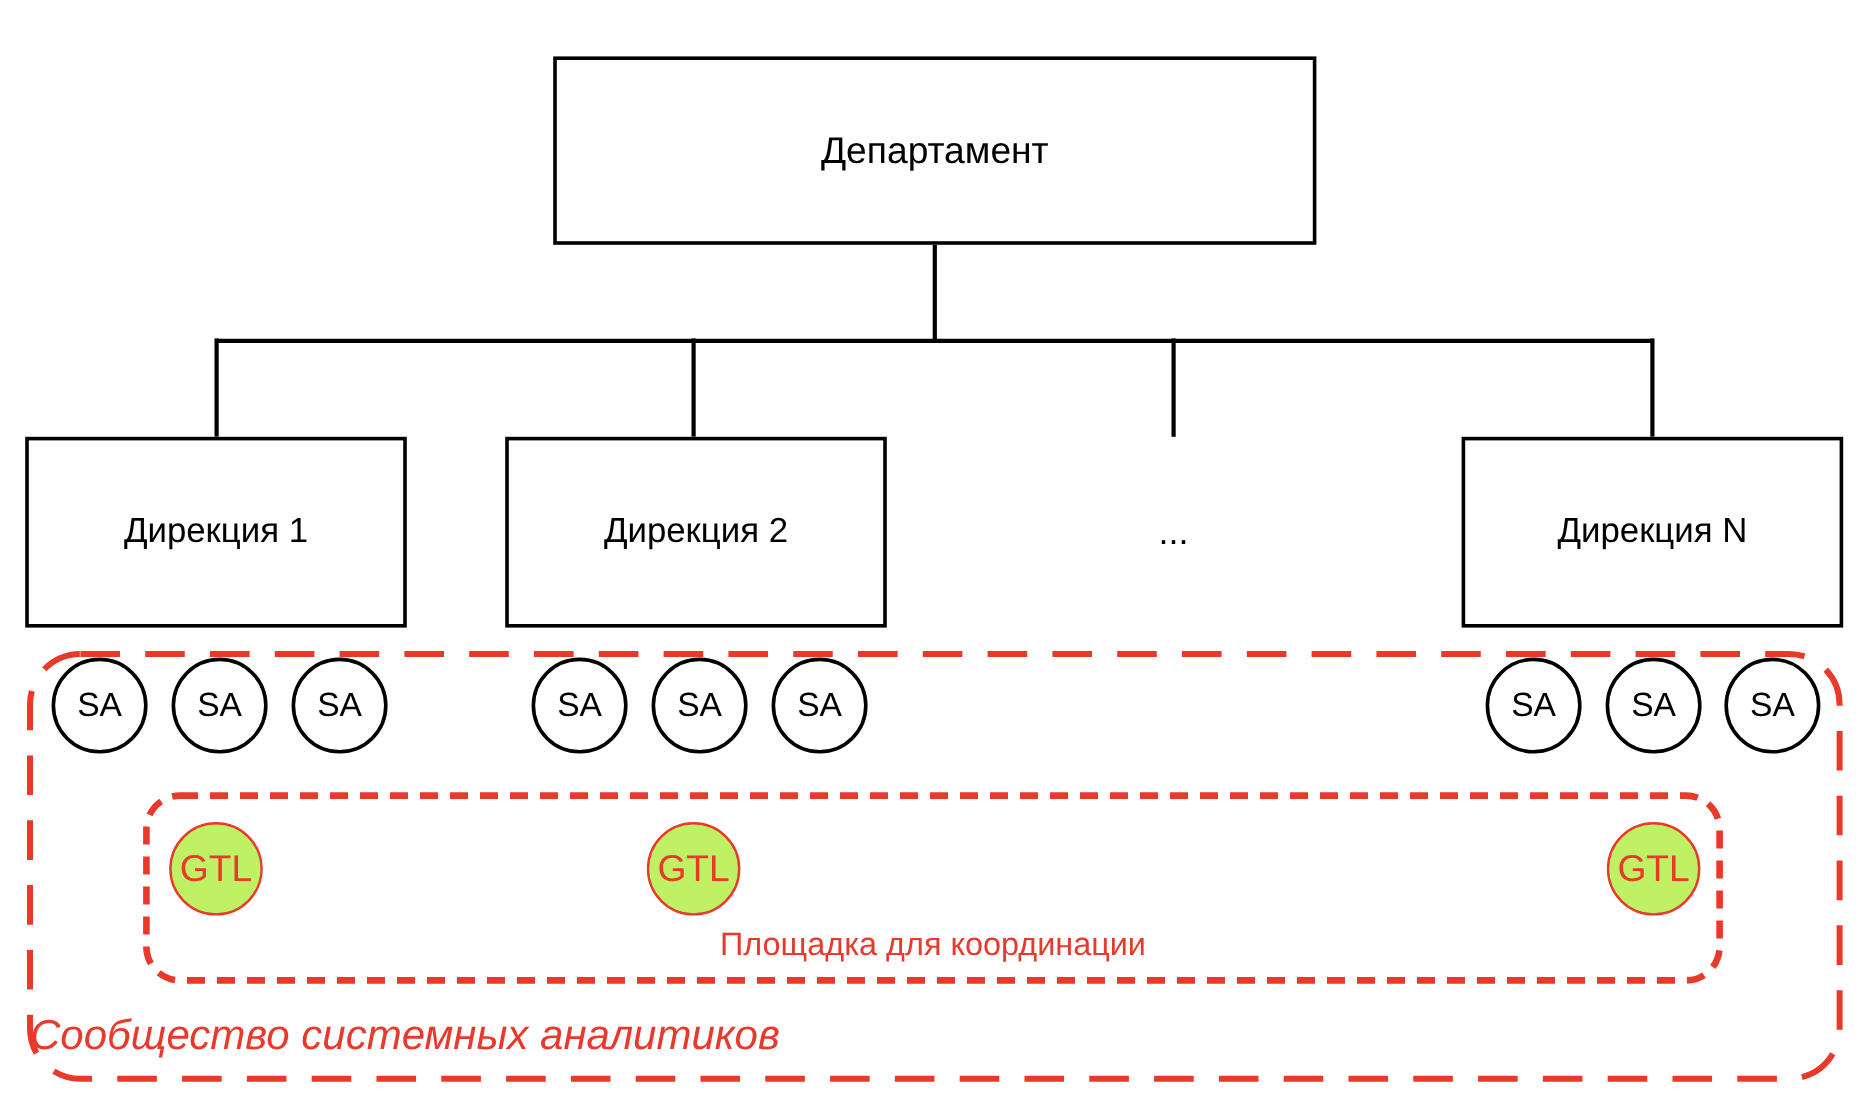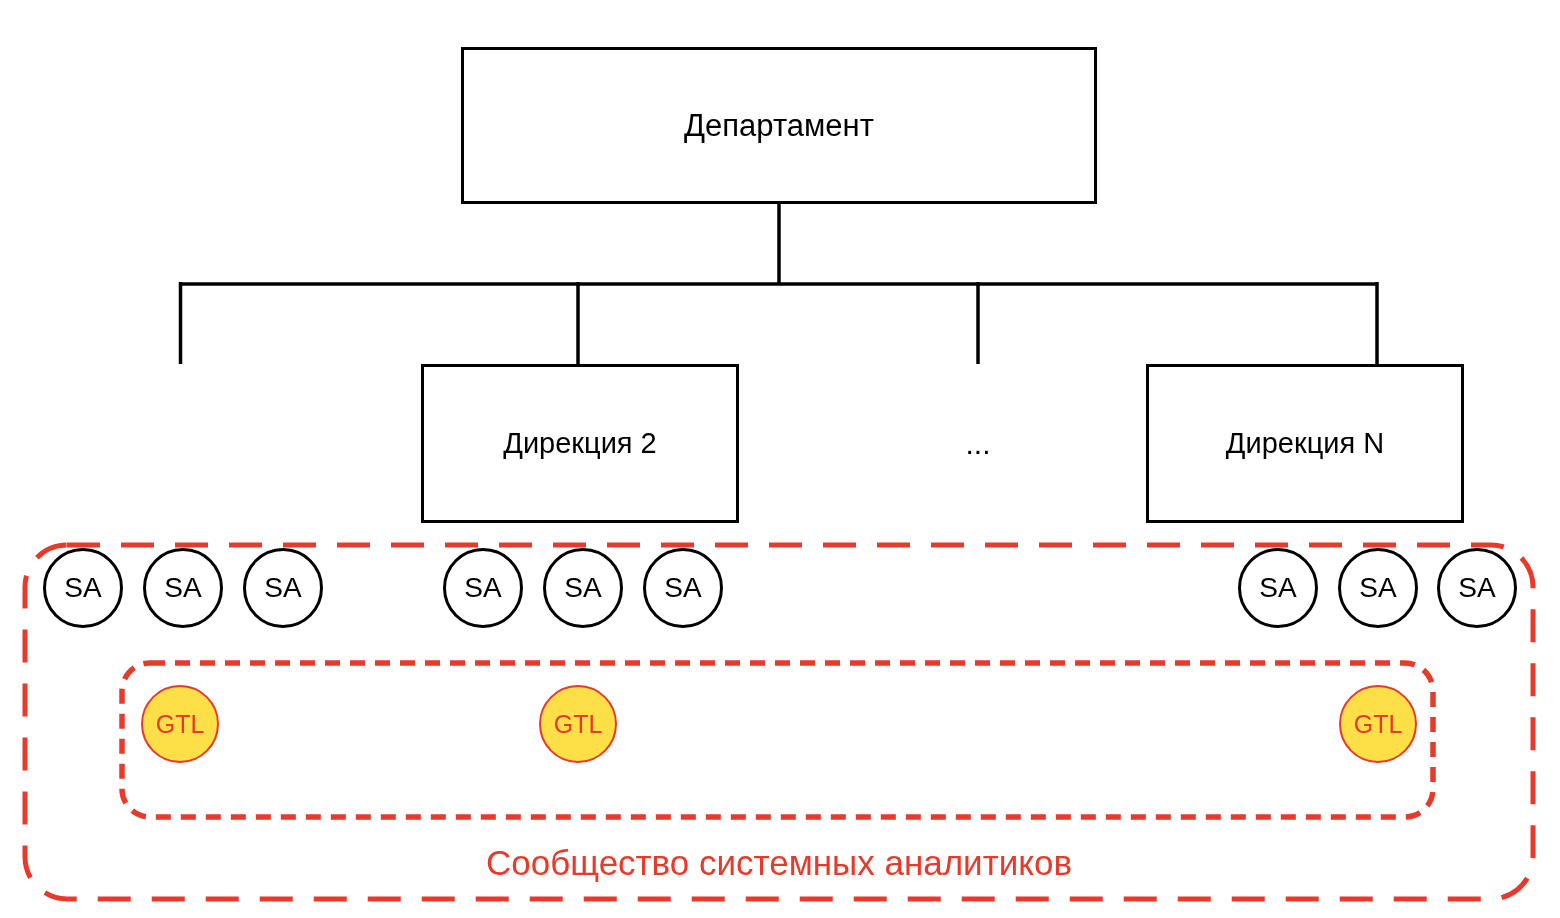--- a/index.html
+++ b/index.html
@@ -36,21 +36,21 @@
     width: 636px; height: 157px;
     font-size: 31px;
   }
   .dir-box {
     top: 348px;
     width: 318px; height: 159px;
     font-size: 29px;
   }
   .dir-1 { left: 21px; }
   .dir-2 { left: 421px; }
-  .dir-n { left: 1146px; }
+  .dir-n { left: 1218px; }
   .ellipsis {
     position: absolute;
     left: 938px; top: 408px;
     width: 80px; height: 40px;
     display: flex;
     align-items: center;
     justify-content: center;
     font-size: 30px;
     color: #000000;
   }
@@ -67,43 +67,43 @@
     font-size: 28px;
     color: #000000;
     box-sizing: border-box;
   }
   .gtl-circle {
     position: absolute;
     top: 669px;
     width: 78px; height: 78px;
     border: 2.5px solid #E8392B;
     border-radius: 50%;
-    background: #fde047;
+    background: #bef264;
     display: flex;
     align-items: center;
     justify-content: center;
-    font-size: 25px;
+    font-size: 31px;
     color: #E8392B;
     box-sizing: border-box;
   }
   .coord-label {
     position: absolute;
     left: 122px; top: 756px;
     width: 1311px;
     text-align: center;
     font-size: 27px;
     color: #E8392B;
   }
   .community-label {
     position: absolute;
     left: 25px; top: 827px;
     width: 1508px;
-    text-align: center;
     font-size: 35px;
     color: #E8392B;
+    font-style: italic;
   }
 </style>
 </head>
 <body>
 
 <div id="canvas">
 
   <svg id="connector-layer" viewBox="0 0 1560 918" xmlns="http://www.w3.org/2000/svg">
 
     <path d="M779 188 L779 268" stroke="#000000" stroke-width="3.5" fill="none"></path>
@@ -114,20 +114,23 @@
     <path d="M1377 266 L1377 348" stroke="#000000" stroke-width="3.5" fill="none"></path>
 
     <rect x="25" y="529" width="1508" height="354" rx="42" ry="42" fill="none" stroke="#E8392B" stroke-width="5" stroke-dasharray="33 21"></rect>
     <rect x="122" y="647" width="1311" height="154" rx="28" ry="28" fill="none" stroke="#E8392B" stroke-width="5.5" stroke-dasharray="15 10"></rect>
   </svg>
 
   <div class="node-box dept-box">
     <span>Департамент</span>
   </div>
 
+  <div class="node-box dir-box dir-1">
+    <span>Дирекция 1</span>
+  </div>
   <div class="node-box dir-box dir-2">
     <span>Дирекция 2</span>
   </div>
   <div class="ellipsis">...</div>
   <div class="node-box dir-box dir-n">
     <span>Дирекция N</span>
   </div>
 
   <div class="sa-circle" style="left:43px">SA</div>
   <div class="sa-circle" style="left:143px">SA</div>
@@ -138,15 +141,16 @@
   <div class="sa-circle" style="left:643px">SA</div>
 
   <div class="sa-circle" style="left:1238px">SA</div>
   <div class="sa-circle" style="left:1338px">SA</div>
   <div class="sa-circle" style="left:1437px">SA</div>
 
   <div class="gtl-circle" style="left:141px">GTL</div>
   <div class="gtl-circle" style="left:539px">GTL</div>
   <div class="gtl-circle" style="left:1339px">GTL</div>
 
+  <div class="coord-label">Площадка для координации</div>
   <div class="community-label">Сообщество системных аналитиков</div>
 
 </div>
 
 </body></html>

